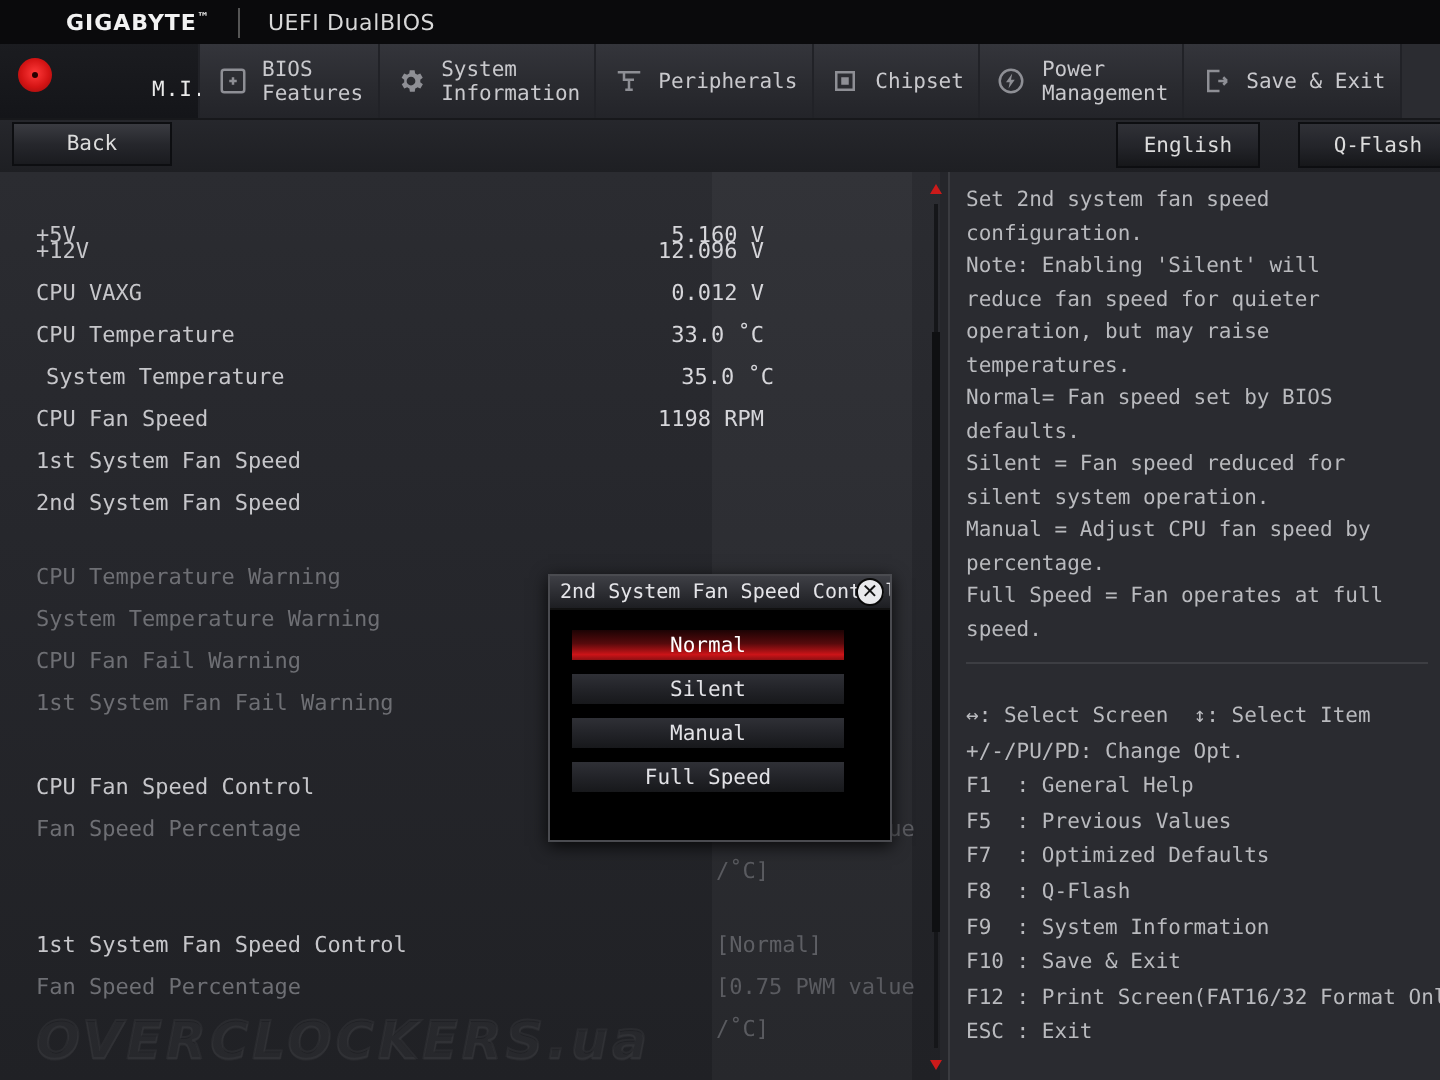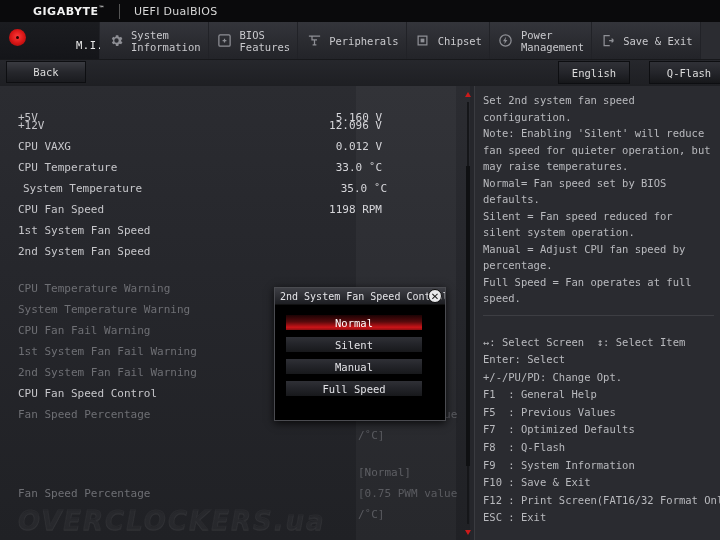--- a/index.html
+++ b/index.html
@@ -165,21 +165,21 @@
     background: #0f1012;
   }
 
   
   .right-pane {
     position: absolute; left: 474px; top: 0; width: 246px; height: 454px;
     background: #2a2b30;
     border-left: 1px solid #3a3b40;
   }
   .help-text {
-    padding: 6px 6px 0 8px;
+    padding: 6px 23px 0 8px;
     font-size: 10.5px; line-height: 16.5px; color: #b9babe;
   }
   .help-divider {
     margin: 8px 6px 0 8px; height: 1px; background: #3d3e43;
   }
   .keys {
     padding: 18px 6px 0 8px;
     font-size: 10.5px; line-height: 17.6px; color: #b9babe;
   }
   .keys .krow { white-space: pre; }
@@ -234,35 +234,35 @@
   <div class="navbar" id="navbar">
       <div class="navtab active nav-mit">
         <span class="tab-ico">
           <span class="mit-dot"></span>
         </span>
         <span class="tab-label">M.I.T.</span>
       </div>
       <div class="navtab">
         <span class="tab-ico">
           <svg width="15" height="15" viewBox="0 0 24 24">
+            <rect x="3" y="3" width="18" height="18" rx="2" fill="none" stroke="#8e8f95" stroke-width="2"></rect>
+            <path fill="#8e8f95" d="M11 9h2v2h2v2h-2v2h-2v-2H9v-2h2z"></path>
+          </svg>
+        </span>
+        <span class="tab-label">BIOS
+Features</span>
+      </div>
+      <div class="navtab">
+        <span class="tab-ico">
+          <svg width="15" height="15" viewBox="0 0 24 24">
             <path fill="#8e8f95" d="M19.4 13a7.7 7.7 0 000-2l2-1.6-2-3.4-2.4 1a7.6 7.6 0 00-1.7-1l-.4-2.6H11l-.4 2.6c-.6.2-1.2.6-1.7 1l-2.4-1-2 3.4L6.6 11a7.7 7.7 0 000 2l-2 1.6 2 3.4 2.4-1c.5.4 1 .8 1.7 1l.4 2.6h3.9l.4-2.6c.6-.2 1.2-.6 1.7-1l2.4 1 2-3.4-2.1-1.6zM12 15.5A3.5 3.5 0 1115.5 12 3.5 3.5 0 0112 15.5z"></path>
           </svg>
         </span>
         <span class="tab-label">System
 Information</span>
-      </div>
-      <div class="navtab">
-        <span class="tab-ico">
-          <svg width="15" height="15" viewBox="0 0 24 24">
-            <rect x="3" y="3" width="18" height="18" rx="2" fill="none" stroke="#8e8f95" stroke-width="2"></rect>
-            <path fill="#8e8f95" d="M11 9h2v2h2v2h-2v2h-2v-2H9v-2h2z"></path>
-          </svg>
-        </span>
-        <span class="tab-label">BIOS
-Features</span>
       </div>
       <div class="navtab">
         <span class="tab-ico">
           <svg width="15" height="15" viewBox="0 0 24 24">
             <path fill="none" stroke="#8e8f95" stroke-width="2" d="M3 5h18M8 5v6h8M12 11v8M9 19h6"></path>
           </svg>
         </span>
         <span class="tab-label">Peripherals</span>
       </div>
       <div class="navtab">
@@ -351,40 +351,40 @@
           </div>
           <div class="row dim" style="position: absolute; top: 234px; left: 0px; width: 456px;">
             <span class="rlabel">CPU Fan Fail Warning</span>
             <span class="rvalue left"></span>
           </div>
           <div class="row dim" style="position: absolute; top: 255px; left: 0px; width: 456px;">
             <span class="rlabel">1st System Fan Fail Warning</span>
             <span class="rvalue left"></span>
           </div>
           <div class="row dim" style="position: absolute; top: 276px; left: 0px; width: 456px;">
-            <span class="rlabel">2nd System Fan Fail Warning</span>
             <span class="rvalue left">[Disabled]</span>
           </div>
           <div class="row" style="position: absolute; top: 297px; left: 0px; width: 456px;">
             <span class="rlabel">CPU Fan Speed Control</span>
             <span class="rvalue left">[Normal]</span>
           </div>
           <div class="row dim" style="position: absolute; top: 318px; left: 0px; width: 456px;">
             <span class="rlabel">Fan Speed Percentage</span>
             <span class="rvalue left">[0.75 PWM value</span>
           </div>
           <div class="row dim" style="position: absolute; top: 339px; left: 0px; width: 456px;">
             <span class="rlabel"></span>
             <span class="rvalue left">/˚C]</span>
           </div>
           <div class="row spacer dim" style="position: absolute; top: 360px; left: 0px; width: 456px;">
             <span class="rlabel"></span>
             <span class="rvalue left"></span>
           </div>
           <div class="row" style="position: absolute; top: 376px; left: 0px; width: 456px;">
+            <span class="rlabel">1st System Fan Speed Control</span>
             <span class="rvalue left">[Normal]</span>
           </div>
           <div class="row dim" style="position: absolute; top: 397px; left: 0px; width: 456px;">
             <span class="rlabel">Fan Speed Percentage</span>
             <span class="rvalue left">[0.75 PWM value</span>
           </div>
           <div class="row dim" style="position: absolute; top: 418px; left: 0px; width: 456px;">
             <span class="rlabel"></span>
             <span class="rvalue left">/˚C]</span>
           </div>
@@ -412,21 +412,20 @@
           <div>Set 2nd system fan speed configuration.</div>
           <div>Note: Enabling 'Silent' will reduce fan speed for quieter operation, but may raise temperatures.</div>
           <div>Normal= Fan speed set by BIOS defaults.</div>
           <div>Silent = Fan speed reduced for silent system operation.</div>
           <div>Manual = Adjust CPU fan speed by percentage.</div>
           <div>Full Speed = Fan operates at full speed.</div>
         </div>
       <div class="help-divider"></div>
       <div class="keys" id="keys">
           <div class="krow">↔: Select Screen  ↕: Select Item</div>
-          <div class="krow">Enter: Select</div>
           <div class="krow">+/-/PU/PD: Change Opt.</div>
           <div class="krow">F1  : General Help</div>
           <div class="krow">F5  : Previous Values</div>
           <div class="krow">F7  : Optimized Defaults</div>
           <div class="krow">F8  : Q-Flash</div>
           <div class="krow">F9  : System Information</div>
           <div class="krow">F10 : Save &amp; Exit</div>
           <div class="krow">F12 : Print Screen(FAT16/32 Format Only)</div>
           <div class="krow">ESC : Exit</div>
         </div>

